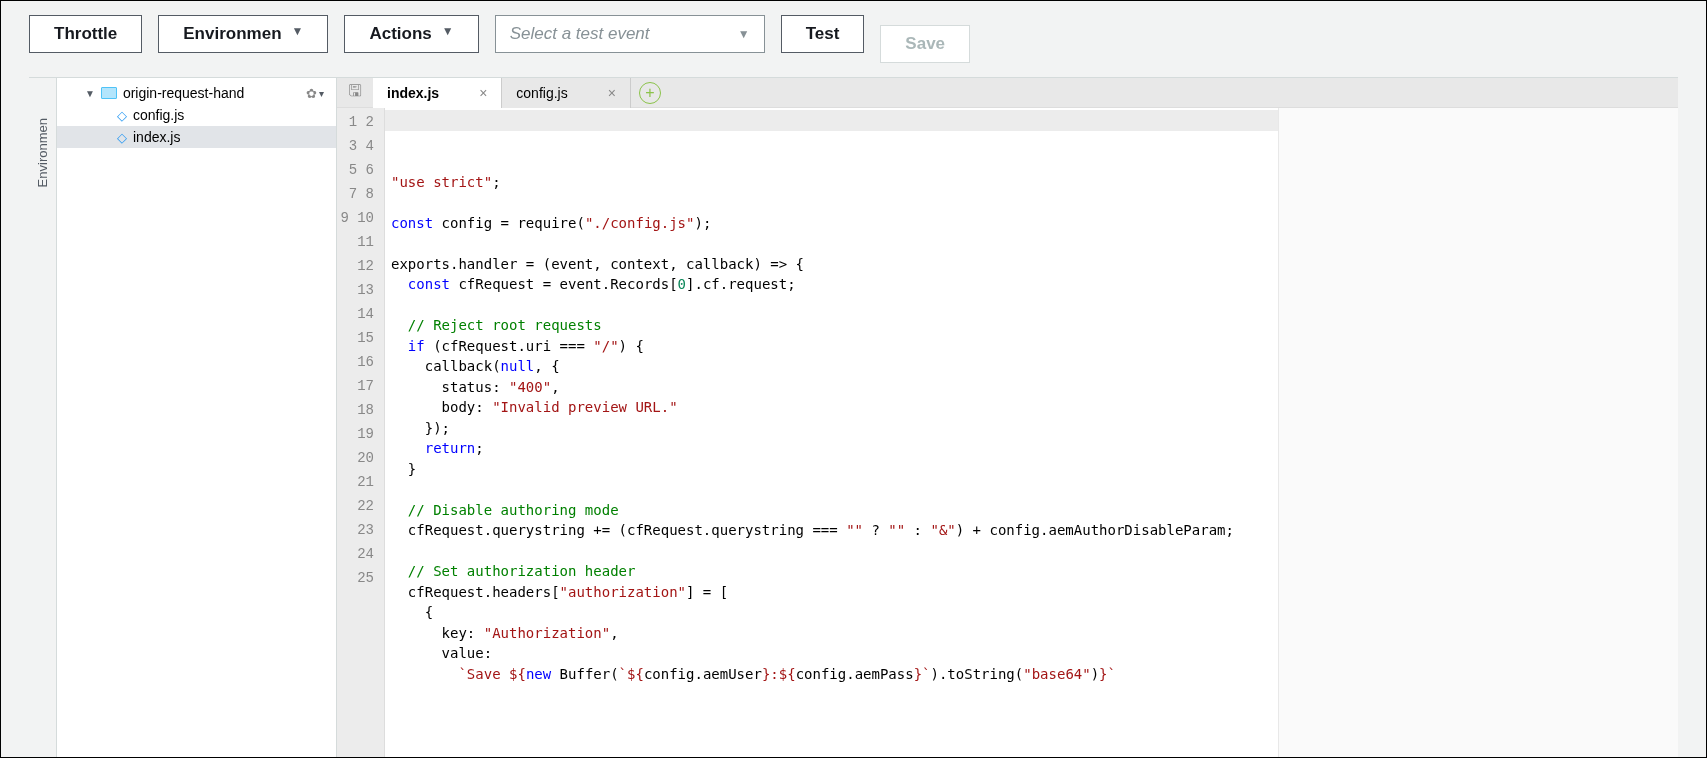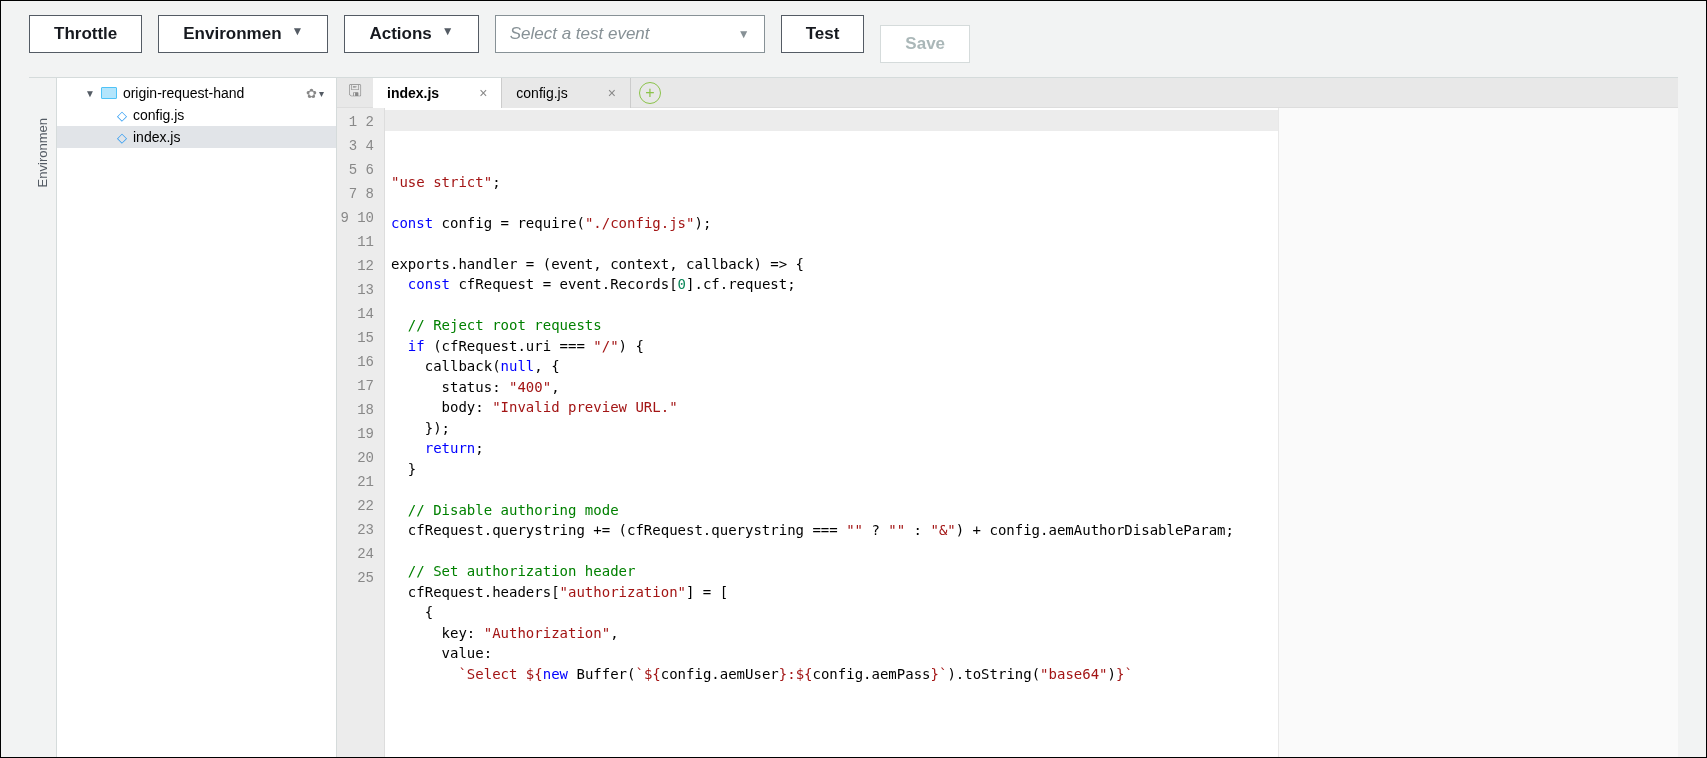--- a/index.html
+++ b/index.html
@@ -345,19 +345,19 @@
   }
 
   <span class="com">// Disable authoring mode</span>
   cfRequest.querystring += (cfRequest.querystring === <span class="str">""</span> ? <span class="str">""</span> : <span class="str">"&amp;"</span>) + config.aemAuthorDisableParam;
 
   <span class="com">// Set authorization header</span>
   cfRequest.headers[<span class="str">"authorization"</span>] = [
     {
       key: <span class="str">"Authorization"</span>,
       value:
-        <span class="str">`Select ${</span><span class="kw">new</span> Buffer(<span class="str">`${</span>config.aemUser<span class="str">}:${</span>config.aemPass<span class="str">}`</span>).toString(<span class="str">"base64"</span>)<span class="str">}`</span></pre>
+        <span class="str">`Save ${</span><span class="kw">new</span> Buffer(<span class="str">`${</span>config.aemUser<span class="str">}:${</span>config.aemPass<span class="str">}`</span>).toString(<span class="str">"base64"</span>)<span class="str">}`</span></pre>
         </div>
         <div class="minimap"></div>
       </div>
     </div>
   </div>
 </div>
 
 </body></html>

